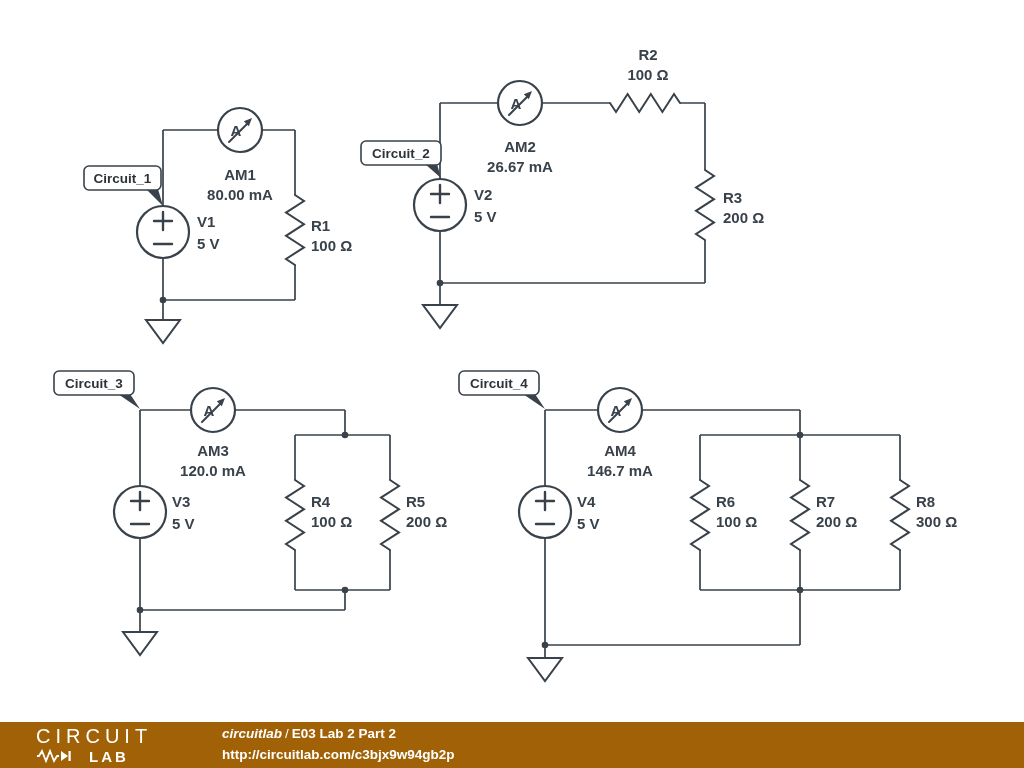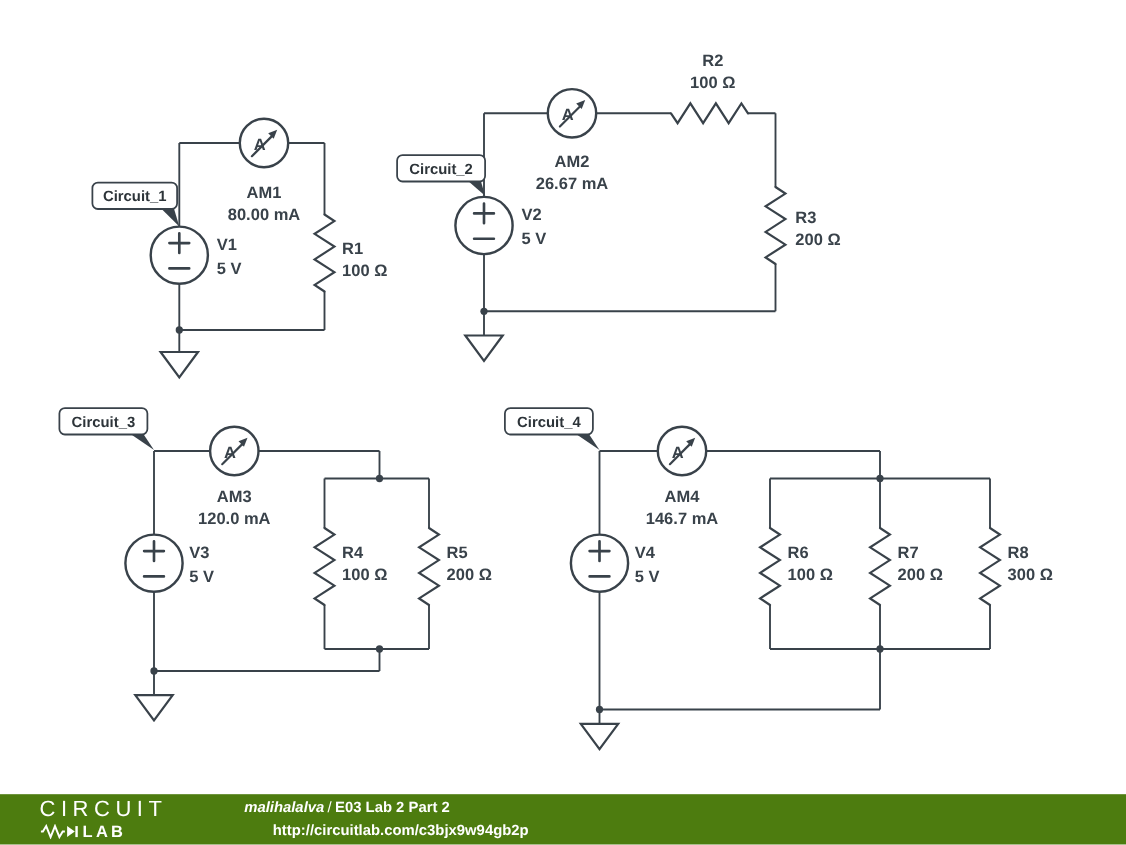--- a/index.html
+++ b/index.html
@@ -16,31 +16,31 @@
   .dotfill{fill:#39424a;stroke:none;}
   .amm-glyph{font-family:"Liberation Sans",sans-serif;font-size:15px;font-weight:bold;
              fill:#39424a;text-anchor:middle;}
   .lbl{font-family:"Liberation Sans",sans-serif;font-size:15px;font-weight:bold;fill:#39424a;}
   .mid{text-anchor:middle;}
   .callout-box{fill:#ffffff;stroke:#39424a;stroke-width:1.6;}
   .callout-tail{fill:#39424a;stroke:none;}
   .callout-text{font-family:"Liberation Sans",sans-serif;font-size:13.5px;font-weight:bold;
                 fill:#2d3439;text-anchor:middle;}
   
-  .footer{position:absolute;left:0;top:722px;width:1024px;height:46px;background:#4d7c0f;
+  .footer{position:absolute;left:0;top:722px;width:1024px;height:46px;background:#a16207;
           color:#ffffff;display:flex;align-items:center;}
   .logo{margin-left:36px;width:170px;}
   .logo-top{font-size:20px;letter-spacing:5px;font-weight:400;line-height:1;color:#ffffff;}
-  .logo-bottom{display:flex;align-items:center;gap:2px;margin-top:2px;padding-left:1px;}
+  .logo-bottom{display:flex;align-items:center;gap:16px;margin-top:2px;padding-left:1px;}
   .logo-lab{font-weight:bold;font-size:15px;letter-spacing:3px;}
   .attribution{margin-left:16px;font-size:13.5px;line-height:1.55;color:#ffffff;}
   .author{font-style:italic;font-weight:bold;}
   .sep{font-weight:400;padding:0 3px;}
   .title{font-weight:bold;text-align:right;}
-  .url{font-weight:bold;cursor:pointer;margin-left:26px;}
+  .url{font-weight:bold;cursor:pointer;}
 </style>
 </head>
 <body>
 
 <div class="canvas">
 
 <svg width="1024" height="722" viewBox="0 0 1024 722">
   <defs>
     <g id="vsource-sym">
       <circle class="comp-fill" r="26"></circle>
@@ -188,21 +188,21 @@
       <svg class="logo-icon" width="36" height="14" viewBox="0 0 36 14">
         <path d="M0,7 h2 l3,-5 l4,10 l4,-10 l4,10 l3,-5 h2" stroke="#ffffff" stroke-width="1.8" fill="none"></path>
         <polygon points="24,2 24,12 31,7" fill="#ffffff"></polygon>
         <rect x="31.5" y="2" width="2.2" height="10" fill="#ffffff"></rect>
       </svg>
       <span class="logo-lab">LAB</span>
     </div>
   </div>
   <div class="attribution">
     <div class="attr-line1">
-      <span class="author">malihalalva</span><span class="sep">/</span><span class="title">E03 Lab 2 Part 2</span>
+      <span class="author">circuitlab</span><span class="sep">/</span><span class="title">E03 Lab 2 Part 2</span>
     </div>
     <div class="attr-line2">
       <span class="url">http://circuitlab.com/c3bjx9w94gb2p</span>
     </div>
   </div>
 </div>
 
 </div>
 
 </body></html>

